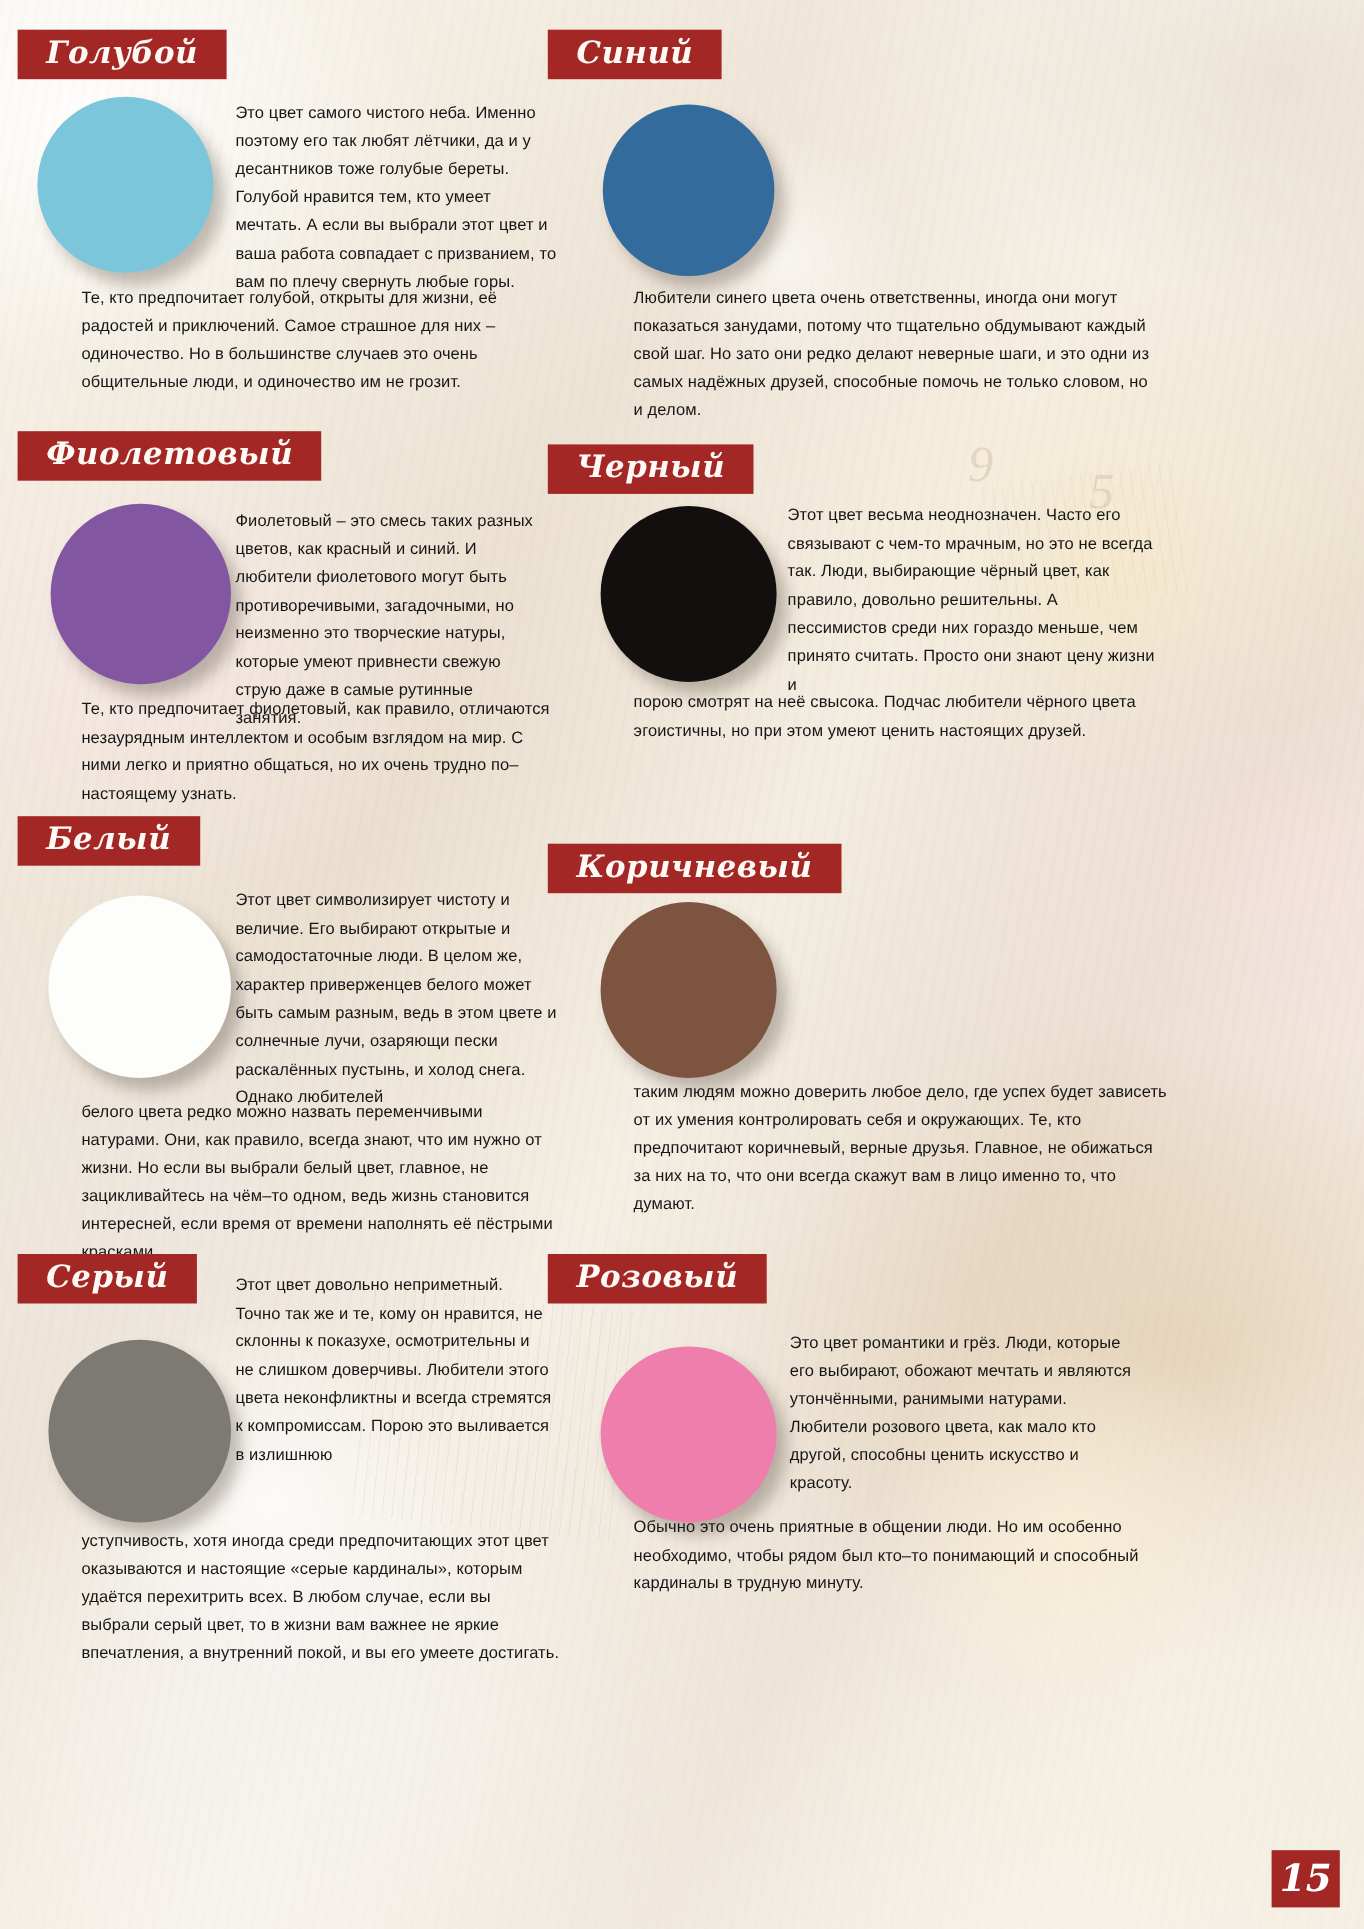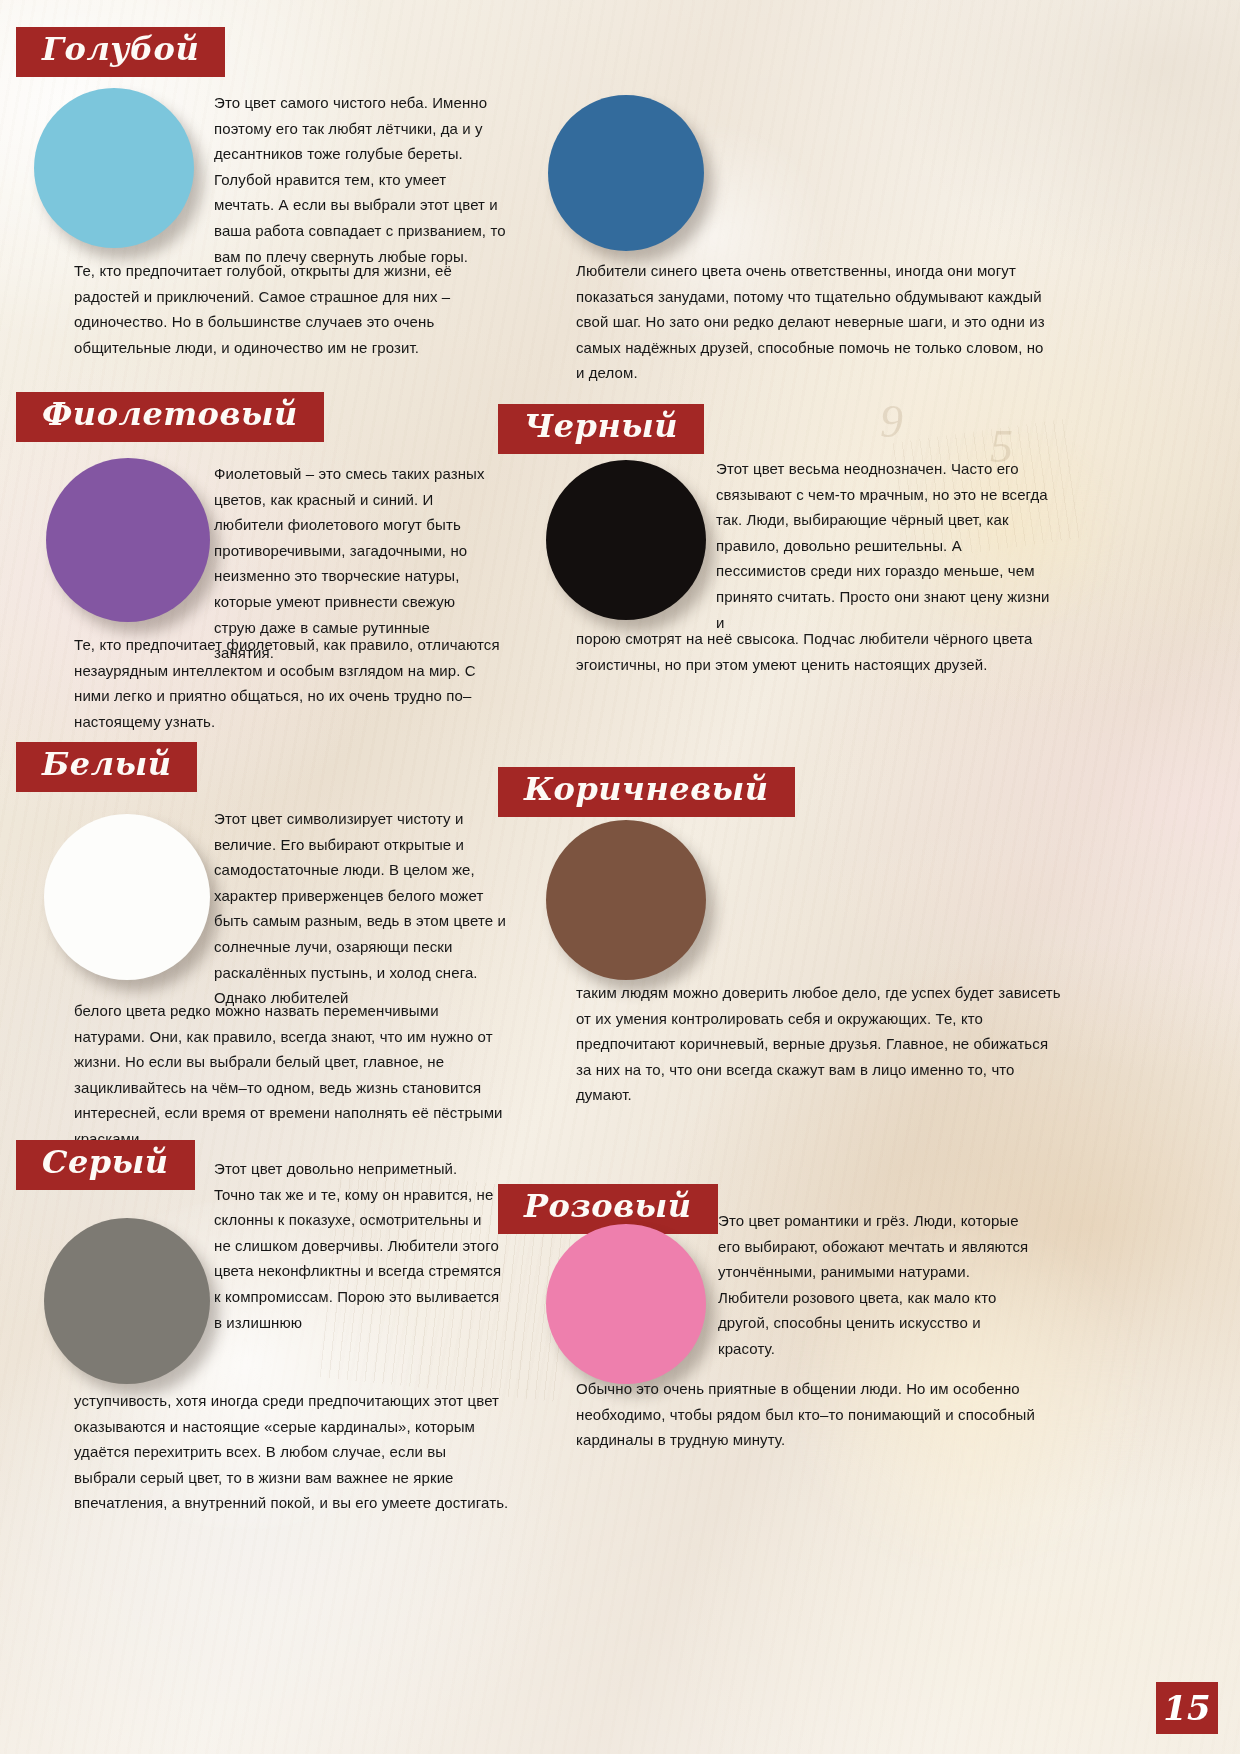--- a/index.html
+++ b/index.html
@@ -42,21 +42,21 @@
 
   
   .tag{
     display:inline-block;
     background:#a32725;
     color:#fdfaf6;
     padding:4px 26px 8px 26px;
     font-family:"DejaVu Serif","Liberation Serif",serif;
     font-style:italic;
     font-weight:700;
-    font-size:32px;
+    font-size:28px;
     line-height:1.18;
     letter-spacing:.5px;
     white-space:nowrap;
   }
   .tagwrap{position:absolute;}
 
   
   .swatch{
     position:absolute;
     border-radius:50%;
@@ -108,20 +108,23 @@
 
 <div id="page">
 
   <div class="tagwrap" style="left:16px;top:27px;">
     <span class="tag">Голубой</span>
   </div>
   <div class="swatch" style="left:34px;top:88px;width:160px;height:160px;background:#7cc6dc;"></div>
   <div class="copy" style="left:214px;top:90px;width:295px;">Это цвет самого чистого неба. Именно поэтому его так любят лётчики, да и у десантников тоже голубые береты. Голубой нравится тем, кто умеет мечтать. А если вы выбрали этот цвет и ваша работа совпадает с призванием, то вам по плечу свернуть любые горы.</div>
   <div class="copy" style="left:74px;top:258px;width:436px;">Те, кто предпочитает голубой, открыты для жизни, её радостей и приключений. Самое страшное для них – одиночество. Но в большинстве случаев это очень общительные люди, и одиночество им не грозит.</div>
 
+  <div class="tagwrap" style="left:498px;top:27px;">
+    <span class="tag">Синий</span>
+  </div>
   <div class="swatch" style="left:548px;top:95px;width:156px;height:156px;background:#336b9c;"></div>
   <div class="copy" style="left:576px;top:258px;width:480px;">Любители синего цвета очень ответственны, иногда они могут показаться занудами, потому что тщательно обдумывают каждый свой шаг. Но зато они редко делают неверные шаги, и это одни из самых надёжных друзей, способные помочь не только словом, но и делом.</div>
 
   <div class="tagwrap" style="left:16px;top:392px;">
     <span class="tag">Фиолетовый</span>
   </div>
   <div class="swatch" style="left:46px;top:458px;width:164px;height:164px;background:#8356a2;"></div>
   <div class="copy" style="left:214px;top:461px;width:280px;">Фиолетовый – это смесь таких разных цветов, как красный и синий. И любители фиолетового могут быть противоречивыми, загадочными, но неизменно это творческие натуры, которые умеют привнести свежую струю даже в самые рутинные занятия.</div>
   <div class="copy" style="left:74px;top:632px;width:432px;">Те, кто предпочитает фиолетовый, как правило, отличаются незаурядным интеллектом и особым взглядом на мир. С ними легко и приятно общаться, но их очень трудно по–настоящему узнать.</div>
 
@@ -146,21 +149,21 @@
   <div class="swatch" style="left:546px;top:820px;width:160px;height:160px;background:#7c5440;"></div>
   <div class="copy" style="left:576px;top:980px;width:486px;">таким людям можно доверить любое дело, где успех будет зависеть от их умения контролировать себя и окружающих.  Те, кто предпочитают коричневый, верные друзья. Главное, не обижаться за них на то, что они всегда скажут вам в лицо именно то, что думают.</div>
 
   <div class="tagwrap" style="left:16px;top:1140px;">
     <span class="tag">Серый</span>
   </div>
   <div class="swatch" style="left:44px;top:1218px;width:166px;height:166px;background:#7d7a73;"></div>
   <div class="copy" style="left:214px;top:1156px;width:288px;">Этот цвет довольно неприметный. Точно так же и те, кому он нравится, не склонны к показухе, осмотрительны и не слишком доверчивы. Любители этого цвета неконфликтны и всегда стремятся к компромиссам. Порою это выливается в излишнюю</div>
   <div class="copy" style="left:74px;top:1388px;width:438px;">уступчивость, хотя иногда среди предпочитающих этот цвет оказываются и настоящие «серые кардиналы», которым удаётся перехитрить всех. В любом случае, если вы выбрали серый цвет, то в жизни вам важнее не яркие впечатления, а внутренний покой, и вы его умеете достигать.</div>
 
-  <div class="tagwrap" style="left:498px;top:1140px;margin-top:44px;">
+  <div class="tagwrap" style="left:498px;top:1140px;">
     <span class="tag">Розовый</span>
   </div>
   <div class="swatch" style="left:546px;top:1224px;width:160px;height:160px;background:#ee7fad;"></div>
   <div class="copy" style="left:718px;top:1208px;width:320px;">Это цвет романтики и грёз. Люди, которые его выбирают, обожают мечтать и являются утончёнными, ранимыми натурами. Любители розового цвета, как мало кто другой, способны ценить искусство и красоту.</div>
   <div class="copy" style="left:576px;top:1376px;width:486px;">Обычно это очень приятные в общении люди. Но им особенно необходимо, чтобы рядом был кто–то понимающий и способный кардиналы в трудную минуту.</div>
 
   <div id="pageno">15</div>
 
 </div>
 

